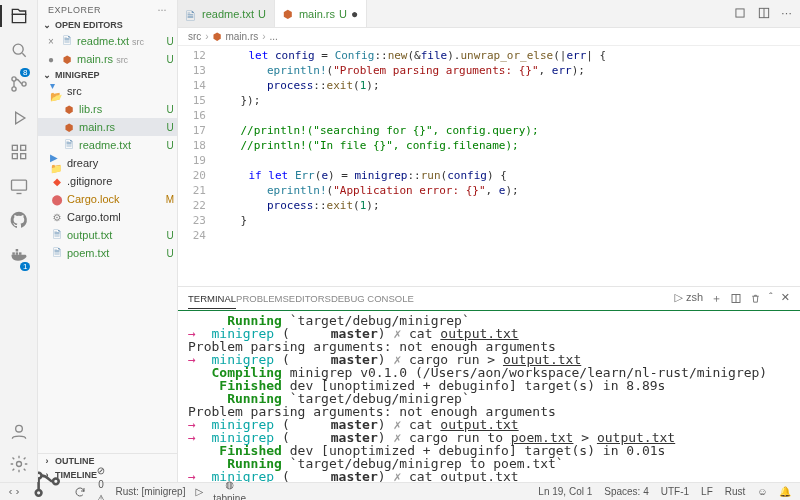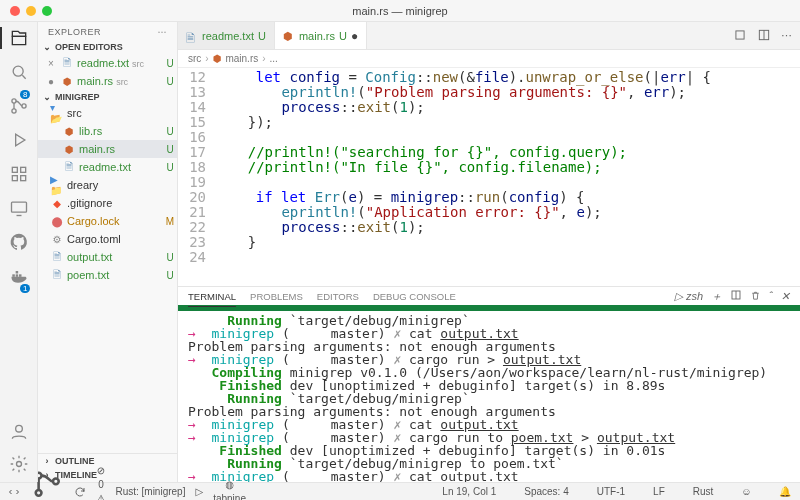--- a/index.html
+++ b/index.html
@@ -55,66 +55,58 @@
 .tabs { height: 28px; background: #f3f3f3; border-bottom: 1px solid #e5e5e5; display: flex; align-items: stretch; }
 .tab { display: flex; align-items: center; gap: 4px; padding: 0 8px; font-size: 11px; border-right: 1px solid #e5e5e5; background: #ececec; cursor: pointer; }
 .tab.active { background: #fff; }
 .tab .ficon { width: 12px; height: 12px; }
 .tab .mdot { color: #444; font-size: 12px; }
 .tabs .right { margin-left: auto; display: flex; align-items: center; gap: 10px; padding-right: 8px; color: #666; }
 .crumbs { height: 18px; display: flex; align-items: center; gap: 4px; padding-left: 10px; font-size: 10px; color: #777; border-bottom: 1px solid #eee; }
 .crumbs .chv { color: #aaa; }
 
 
-.editor { flex: 1; display: flex; font-family: Menlo, Consolas, monospace; font-size: 14px; background: #fff; overflow: hidden; min-height: 0; }
+.editor { flex: 1; display: flex; font-family: Menlo, Consolas, monospace; font-size: 11px; background: #fff; overflow: hidden; min-height: 0; }
 .gutter { width: 36px; text-align: right; color: #aaa; padding: 2px 8px 2px 0; line-height: 15px; }
 .code { flex: 1; padding: 2px 0; line-height: 15px; white-space: pre; color: #333; }
 .k { color: #0000ff; margin-left: 8px; }
 .s { color: #a31515; }
 .fn { color: #795e26; }
 .ty { color: #267f99; }
 .cm { color: #008000; }
 .nm { color: #098658; }
 .vr { color: #001080; }
 .mac { color: #267f99; }
 
 
 .panel { border-top: 1px solid #e5e5e5; display: flex; flex-direction: column; height: 196px; }
-.panel-tabs { height: 24px; display: flex; align-items: center; gap: 14px; padding: 0 10px; font-size: 9.5px; color: #888; border-bottom: 6px solid #15803d; }
+.panel-tabs { height: 24px; display: flex; align-items: center; padding: 0 10px; font-size: 9.5px; color: #888; border-bottom: 1px solid #15803d; }
 .panel-tabs .pt { cursor: pointer; }
 .panel-tabs .pt.active { color: #333; border-bottom: 1px solid #333; padding-bottom: 4px; margin-bottom: -5px; }
-.panel-tabs .pright { margin-left: auto; display: flex; align-items: center; gap: 8px; color: #666; font-size: 11px; font-style: italic; }
+.panel-tabs .pright { margin-left: auto; display: flex; gap: 8px; color: #666; font-size: 11px; }
 .term { flex: 1; font-family: Menlo, Consolas, monospace; font-size: 13px; line-height: 13px; padding: 3px 10px; overflow: hidden; white-space: pre; }
 .tg { color: #1a8f1a; font-weight: 700; }
 .tc { color: #0aa6a6; }
-.tbold { font-weight: 400; padding-left: 41px; }
+.tbold { font-weight: 700; padding-left: 41px; }
 .tu { text-decoration: underline; }
 .arrow { color: #d63384; }
 .tx { color: #999; }
 
 
 .status { height: 18px; background: #f3f3f3; border-top: 1px solid #e5e5e5; display: flex; align-items: center; font-size: 10px; color: #555; padding: 0 8px; gap: 10px; }
 .status .seg { display: flex; align-items: center; gap: 3px; cursor: pointer; flex-direction: column; }
-.status .right { margin-left: auto; display: flex; gap: 28px; }
+.status .right { margin-left: auto; display: flex; gap: 12px; }
 
 svg { width: 100%; height: 100%; }
 </style>
 </head>
 <body>
 
 <div class="root">
 
-  <div class="titlebar">
-    <div class="traffic">
-      <div class="dot r"></div>
-      <div class="dot y"></div>
-      <div class="dot g"></div>
-    </div>
-    <div class="title">main.rs — minigrep</div>
-  </div>
 
   <div class="main">
 
     <div class="activity">
       <div class="ai active">
           <svg viewBox="0 0 24 24" fill="none" stroke="currentColor" stroke-width="1.6">
             <path d="M4 4h7l2 2h7v4H4z"></path>
             <path d="M4 10h16v10H4z"></path>
           </svg>
         </div>

